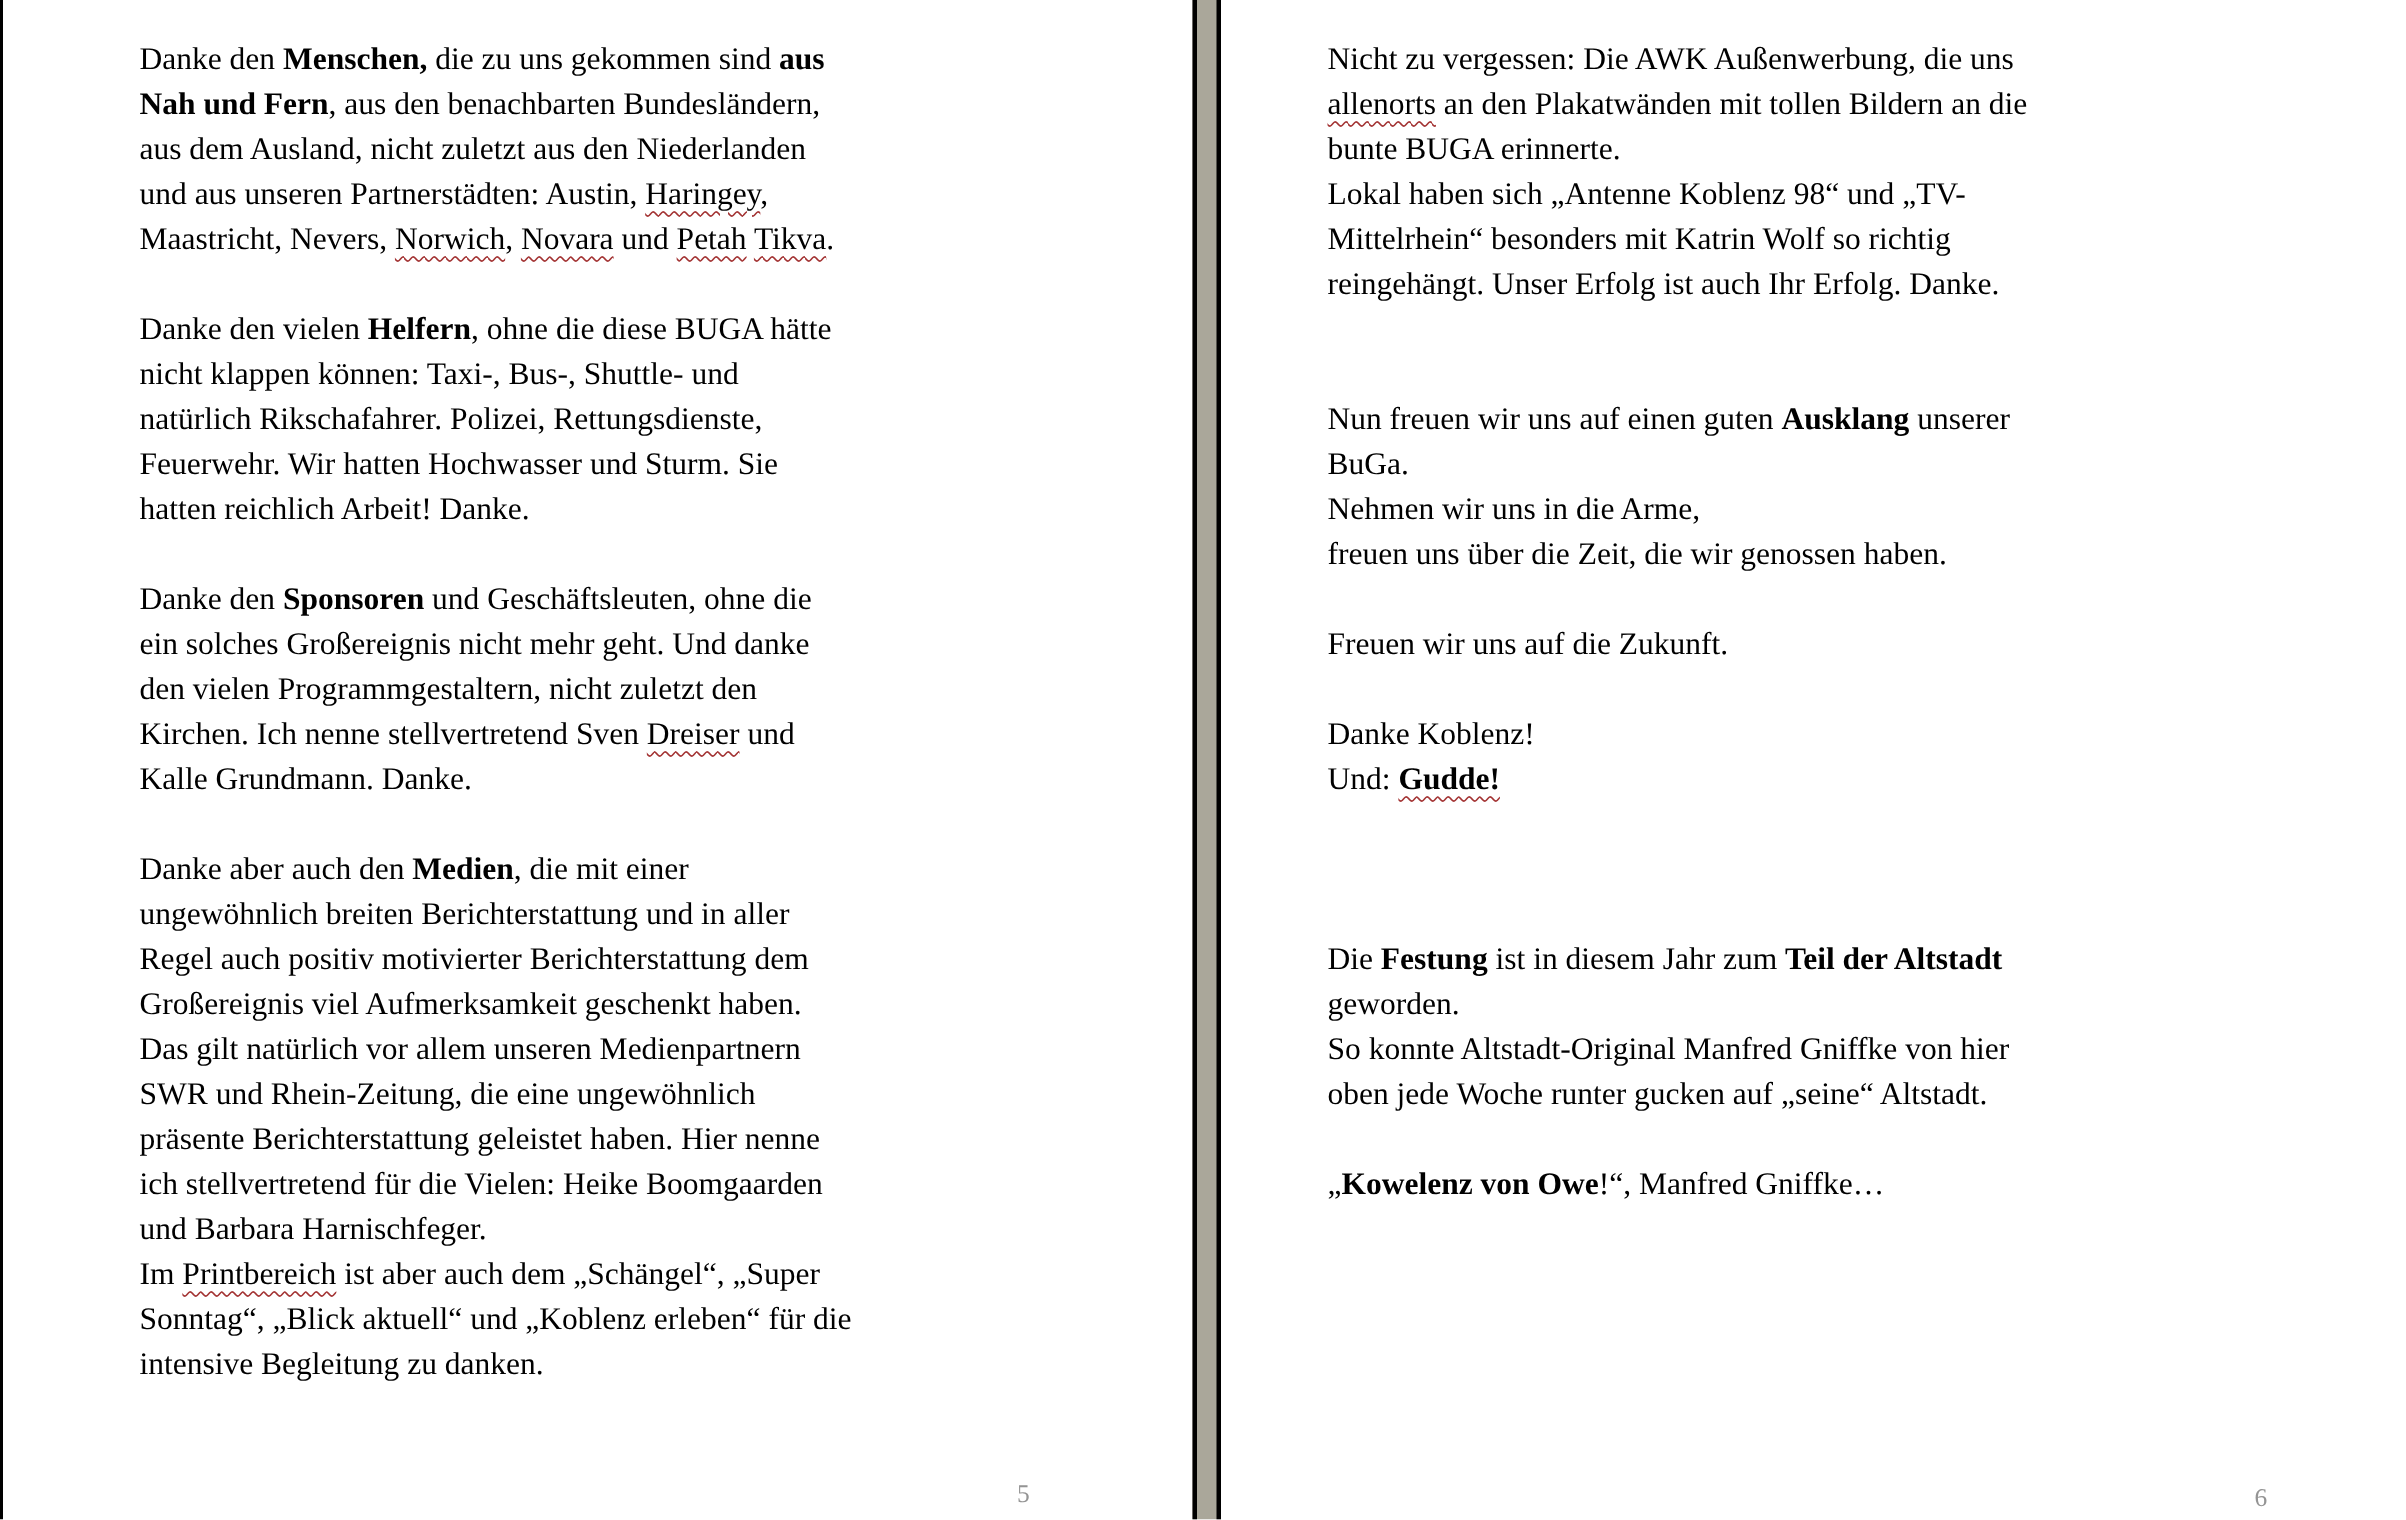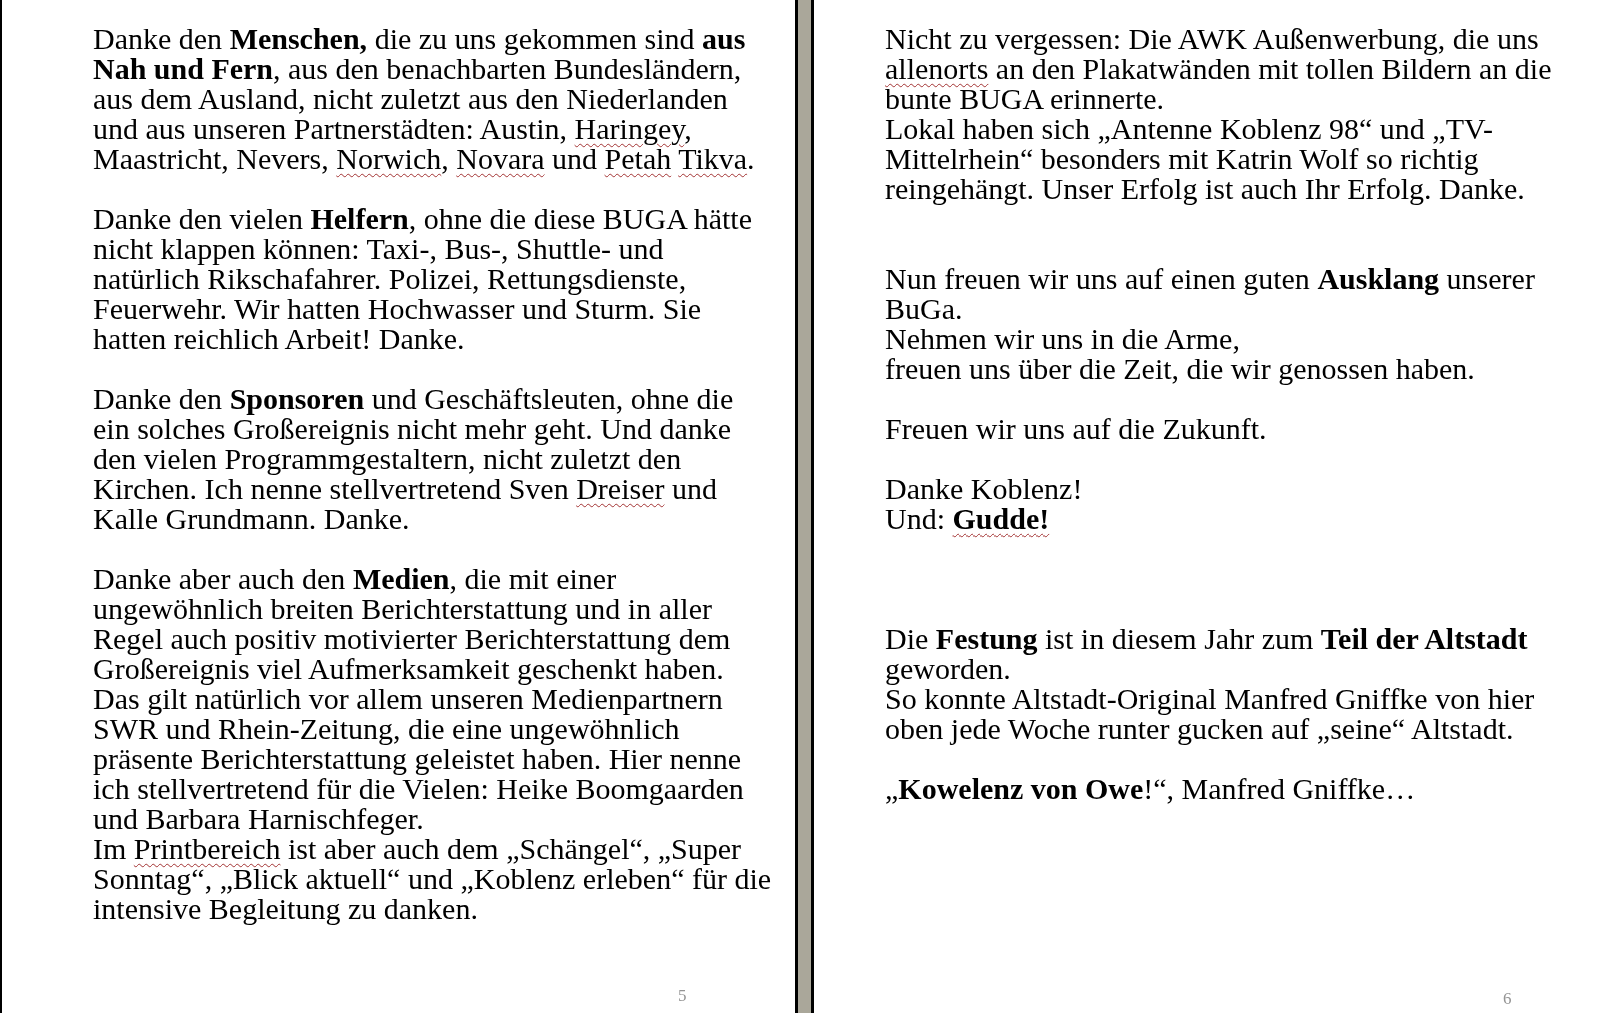--- a/index.html
+++ b/index.html
@@ -41,21 +41,21 @@
     width: 13px;
     height: 1013px;
     background: #aaa79a;
     border-left: 3px solid #000000;
     border-right: 3px solid #000000;
     box-sizing: content-box;
   }
   .text-block {
     position: absolute;
     top: 24px;
-    font-size: 30px;
+    font-size: 21px;
     line-height: 30px;
     white-space: pre;
   }
   .page-left .text-block { left: 91px; width: 620px; }
   .page-right .text-block { left: 71px; width: 610px; }
   .line { height: 30px; }
   .b { font-weight: bold; }
   .sq {
     text-decoration-line: underline;
     text-decoration-style: wavy;

